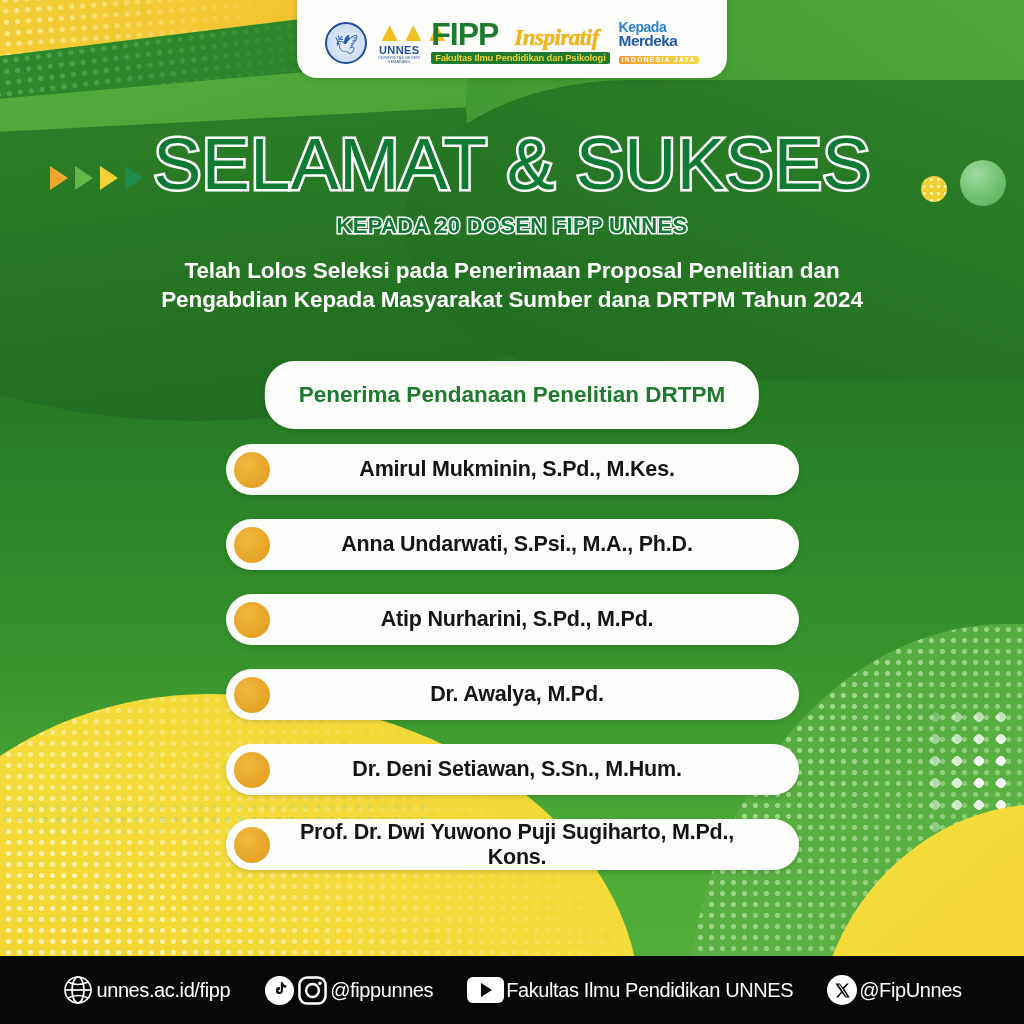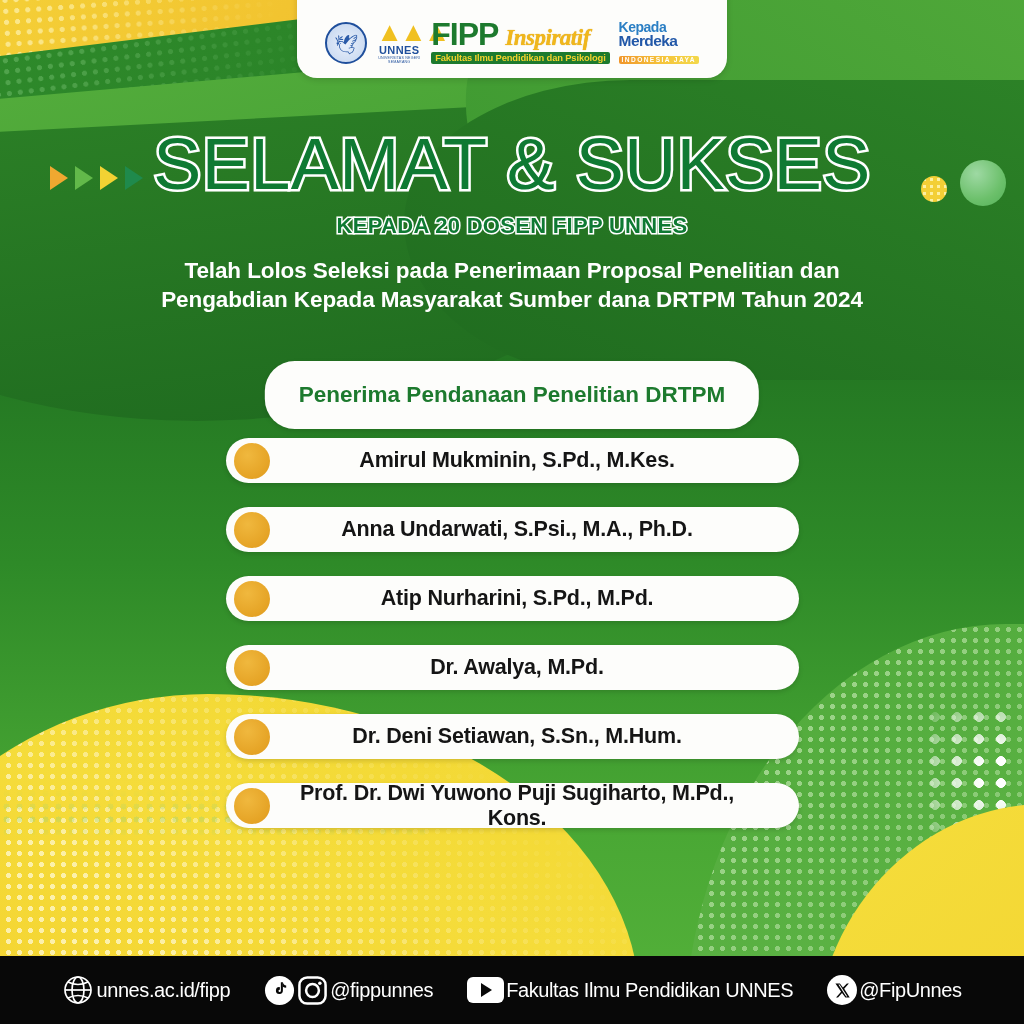--- a/index.html
+++ b/index.html
@@ -161,21 +161,21 @@
   .logo-kemdik .bird {
     position:absolute; left:50%; top:52%; transform:translate(-50%,-50%);
     font-size:19px; color:#2a5aa8; line-height:1;
   }
   .logo-unnes { width:46px; flex:0 0 auto; text-align:center; }
   .logo-unnes .flame { font-size:27px; line-height:1; color:#f0c020; letter-spacing:-3px; }
   .logo-unnes .nm { font-size:11px; font-weight:bold; color:#1f4f9c; letter-spacing:.4px; margin-top:-2px;}
   .logo-unnes .sub { font-size:3.6px; color:#1f4f9c; letter-spacing:.2px; }
 
   .logo-fipp { flex:0 0 auto; line-height:1; }
-  .fipp-top { display:flex; align-items:baseline; gap:7px; }
+  .fipp-top { display:flex; align-items:baseline; gap:16px; }
   .fipp-word { font-size:32px; font-weight:bold; color:#1d7a2e; letter-spacing:-1px; }
   .fipp-insp {
     font-size:23px; color:#f0b71c; font-style:italic; font-weight:bold;
     font-family:"Liberation Serif", serif; letter-spacing:-.5px;
     text-shadow: 0 0 1px #d79a08;
   }
   .fipp-sub {
     background:#1d7a2e; color:#f3d22c; font-size:9.4px; font-weight:bold;
     padding:1.5px 4px; border-radius:2px; margin-top:2px; letter-spacing:-.15px;
     white-space:nowrap;
@@ -223,22 +223,22 @@
 
   
   .section-pill {
     position:absolute; left:50%; transform:translateX(-50%); top:361px;
     background:#fdfdfb; border-radius:30px; padding:21px 34px;
     font-size:22.5px; font-weight:bold; color:#1d7a2e; z-index:12;
     box-shadow:0 2px 5px rgba(0,0,0,.12); white-space:nowrap;
   }
   .namelist { position:absolute; left:0; top:428px; width:100%; z-index:12; }
   .namepill {
-    position:relative; width:573px; margin:10px auto 24px;
-    background:#fdfdfb; border-radius:28px; height:45px;
+    position:relative; width:573px; margin:16px auto 24px;
+    background:#fdfdfb; border-radius:28px; height:51px;
     display:flex; align-items:center; box-shadow:0 2px 5px rgba(0,0,0,.14);
   }
   .bullet {
     width:36px; height:36px; border-radius:50%;
     background: radial-gradient(circle at 38% 34%, #f0b83e 0%, #e5a325 70%, #dd9a1e 100%);
     margin-left:8px; flex:0 0 auto;
   }
   .namepill .nametext {
     flex:1; text-align:center; font-size:21.5px; font-weight:bold;
     color:#151515; letter-spacing:-.2px; padding-right:34px;

